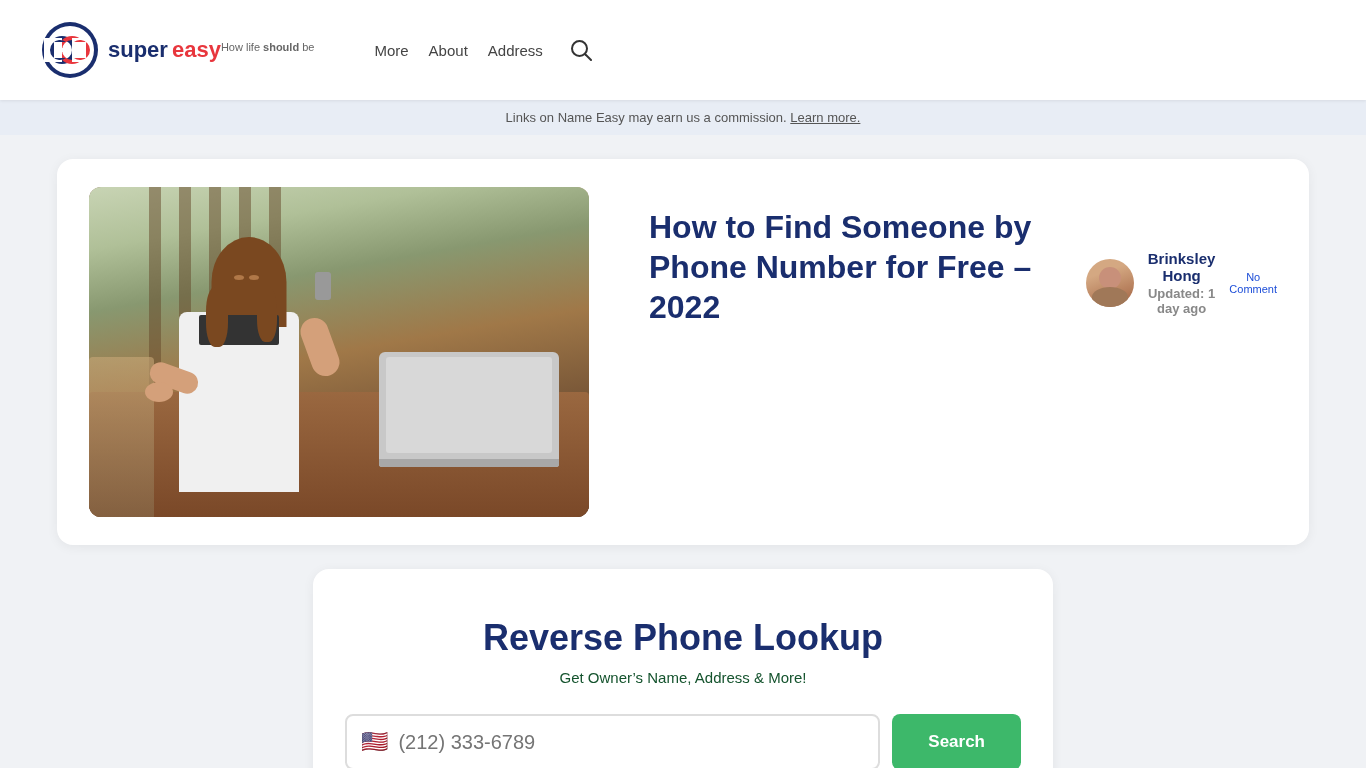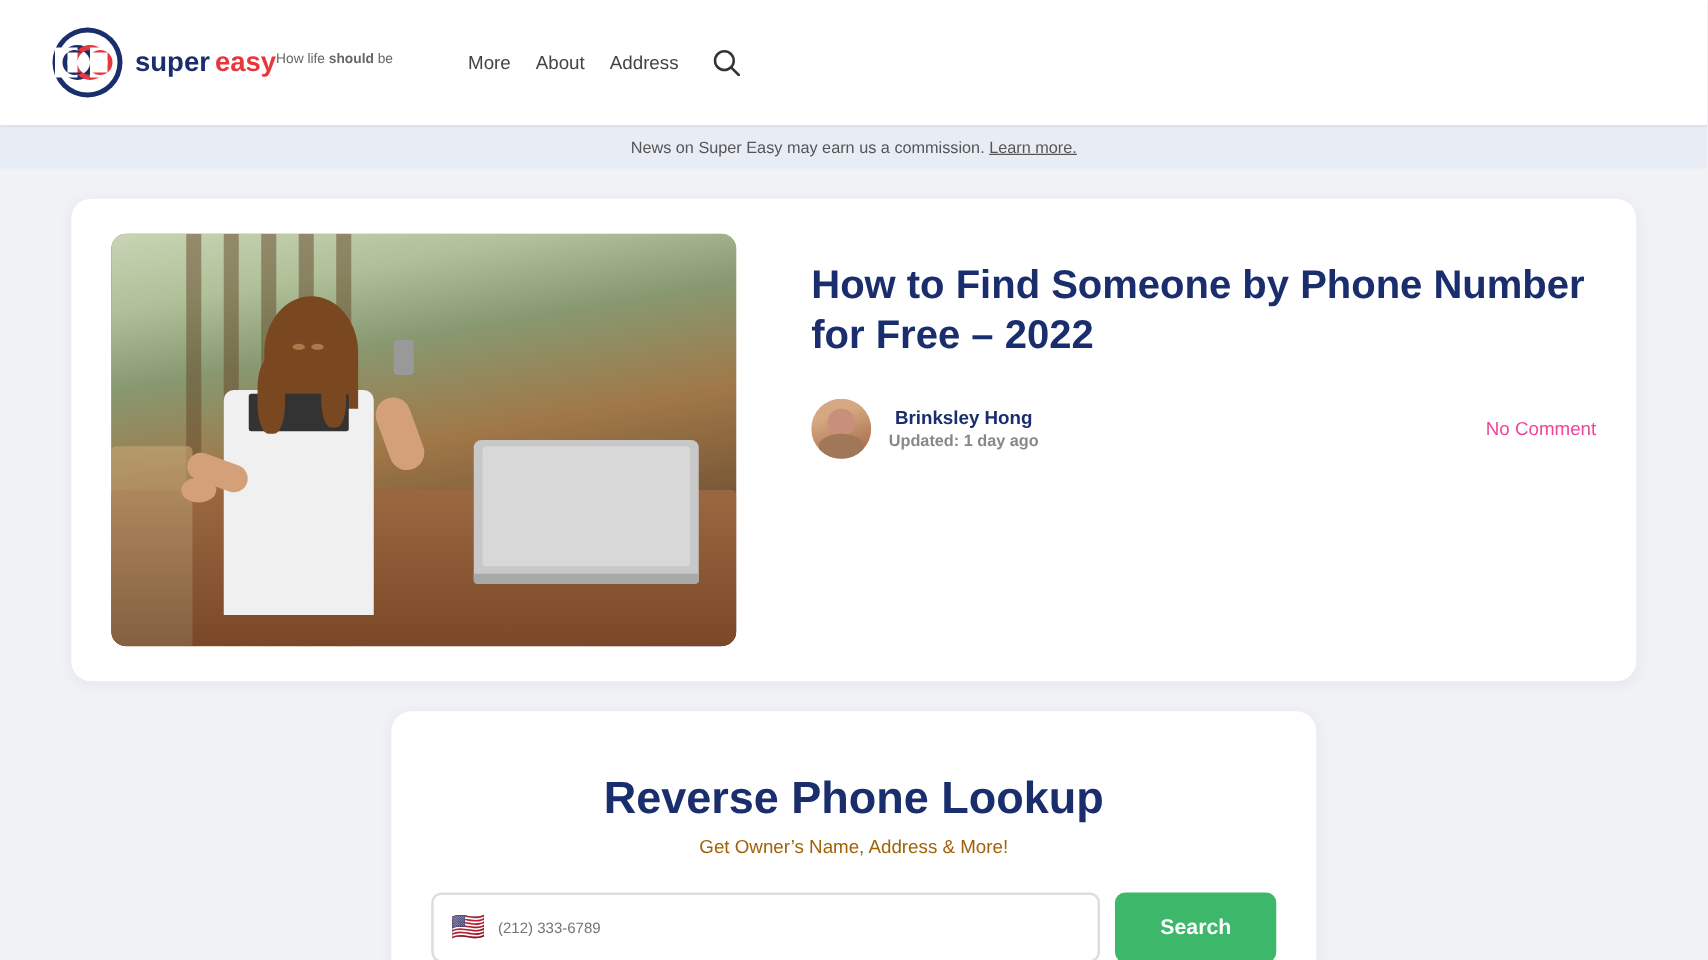--- a/index.html
+++ b/index.html
@@ -134,21 +134,21 @@
     .article-image-inner {
       width: 100%;
       height: 100%;
       position: relative;
       overflow: hidden;
     }
 
     .article-meta {
       flex: 1;
       display: flex;
-      flex-direction: column;
+      flex-direction: row;
       justify-content: center;
       padding-top: 20px;
     }
     .article-title {
       font-size: 32px;
       font-weight: 800;
       color: #1a2e6e;
       line-height: 1.25;
       margin-bottom: 32px;
     }
@@ -186,44 +186,45 @@
       font-weight: 700;
       color: #1a2e6e;
     }
     .author-date {
       font-size: 13px;
       color: #888;
       font-weight: bold;
     }
     .comment-count {
       margin-left: auto;
-      font-size: 15px;
-      color: #ec4899;
+      font-size: 11px;
+      color: #1d4ed8;
       align-self: center;
+      text-align: center;
     }
 
     
     .widget-card {
       background: #fff;
       border-radius: 16px;
       padding: 48px 32px 32px;
       max-width: 740px;
       margin: 0 auto;
       box-shadow: 0 2px 12px rgba(0,0,0,0.06);
     }
     .widget-title {
       font-size: 36px;
       font-weight: 800;
       color: #1a2e6e;
       text-align: center;
       margin-bottom: 10px;
     }
     .widget-subtitle {
       font-size: 15px;
-      color: #a16207;
+      color: #14532d;
       text-align: center;
       margin-bottom: 28px;
     }
     .widget-search-row {
       display: flex;
       gap: 12px;
       align-items: center;
     }
     .widget-input-wrap {
       flex: 1;
@@ -236,21 +237,21 @@
       background: #fff;
       gap: 10px;
     }
     .flag-icon {
       font-size: 22px;
       flex-shrink: 0;
     }
     .phone-input {
       border: none;
       outline: none;
-      font-size: 12px;
+      font-size: 20px;
       color: #4d7c0f;
       flex: 1;
       background: transparent;
     }
     .search-btn {
       background: #3db86a;
       color: #fff;
       border: none;
       border-radius: 8px;
       height: 56px;
@@ -306,21 +307,21 @@
     <button class="search-icon-btn">
       <svg width="22" height="22" viewBox="0 0 22 22" fill="none" xmlns="http://www.w3.org/2000/svg">
         <circle cx="9.5" cy="9.5" r="7.5" stroke="#333" stroke-width="2"></circle>
         <line x1="15.5" y1="15.5" x2="21" y2="21" stroke="#333" stroke-width="2" stroke-linecap="round"></line>
       </svg>
     </button>
   </div>
 </header>
 
 <div class="disclaimer-bar">
-  <span>News on Super Easy may earn us a commission.</span>
+  <span>Links on Name Easy may earn us a commission.</span>
   <a href="#">Learn more.</a>
 </div>
 
 <main class="main-content">
 
   <div class="article-card">
 
     <div class="article-image">
       <div class="article-image-inner">
 

